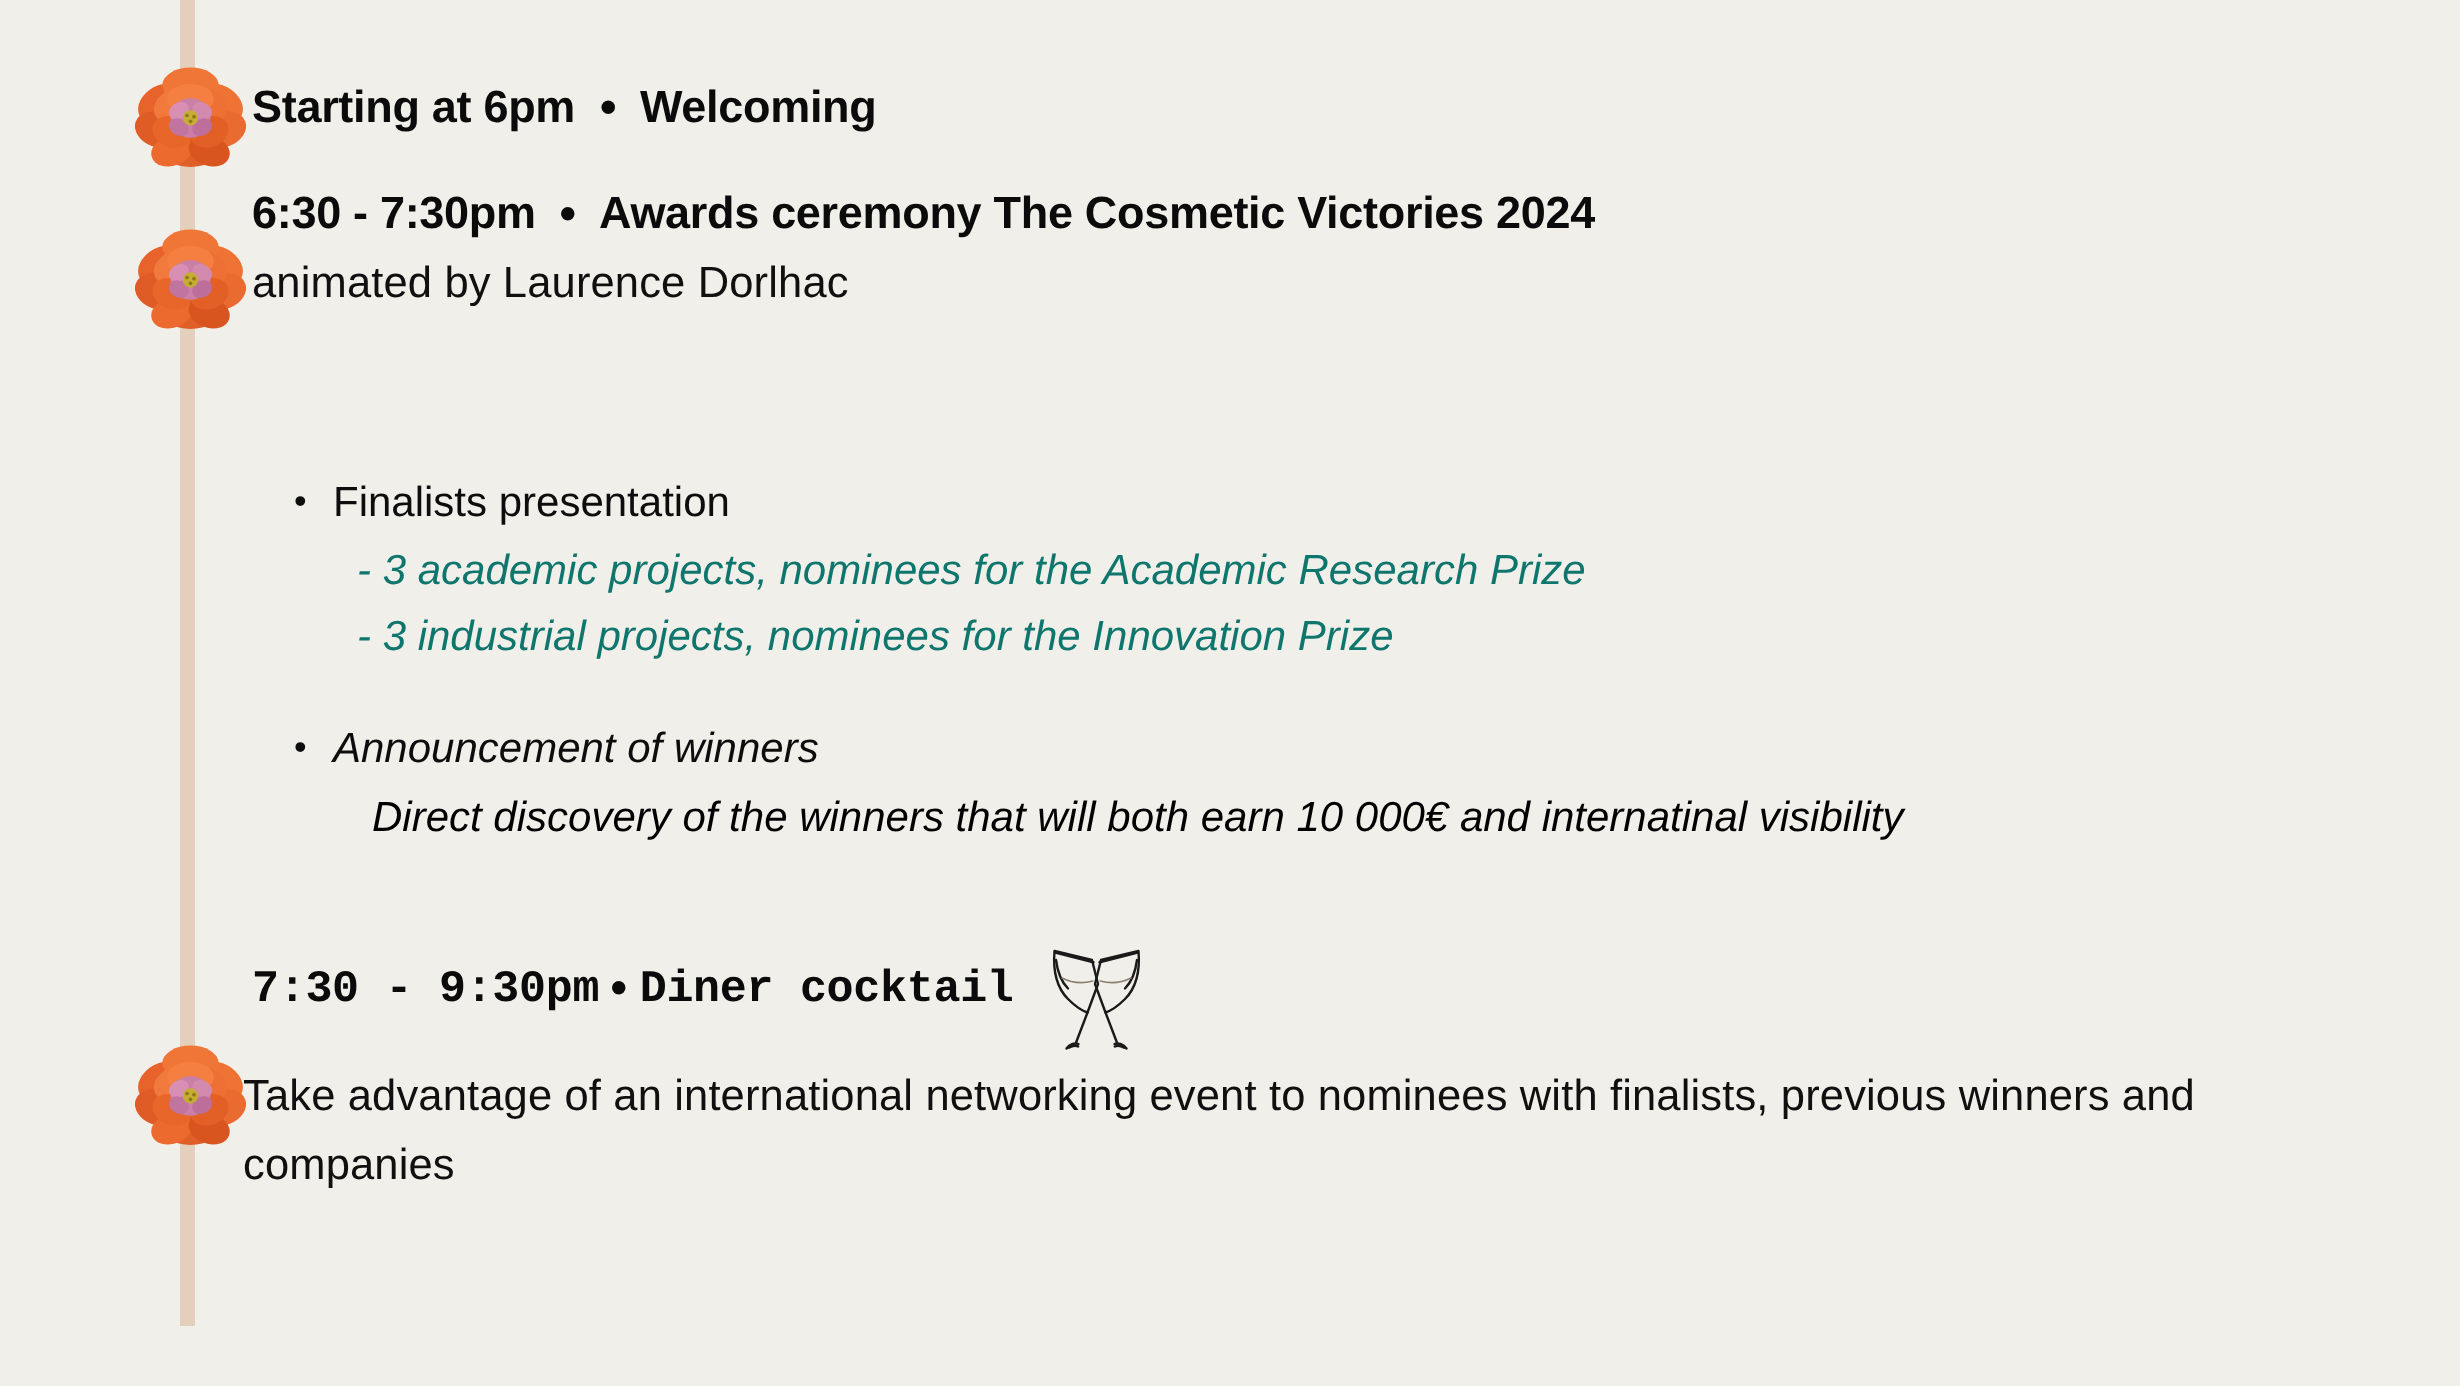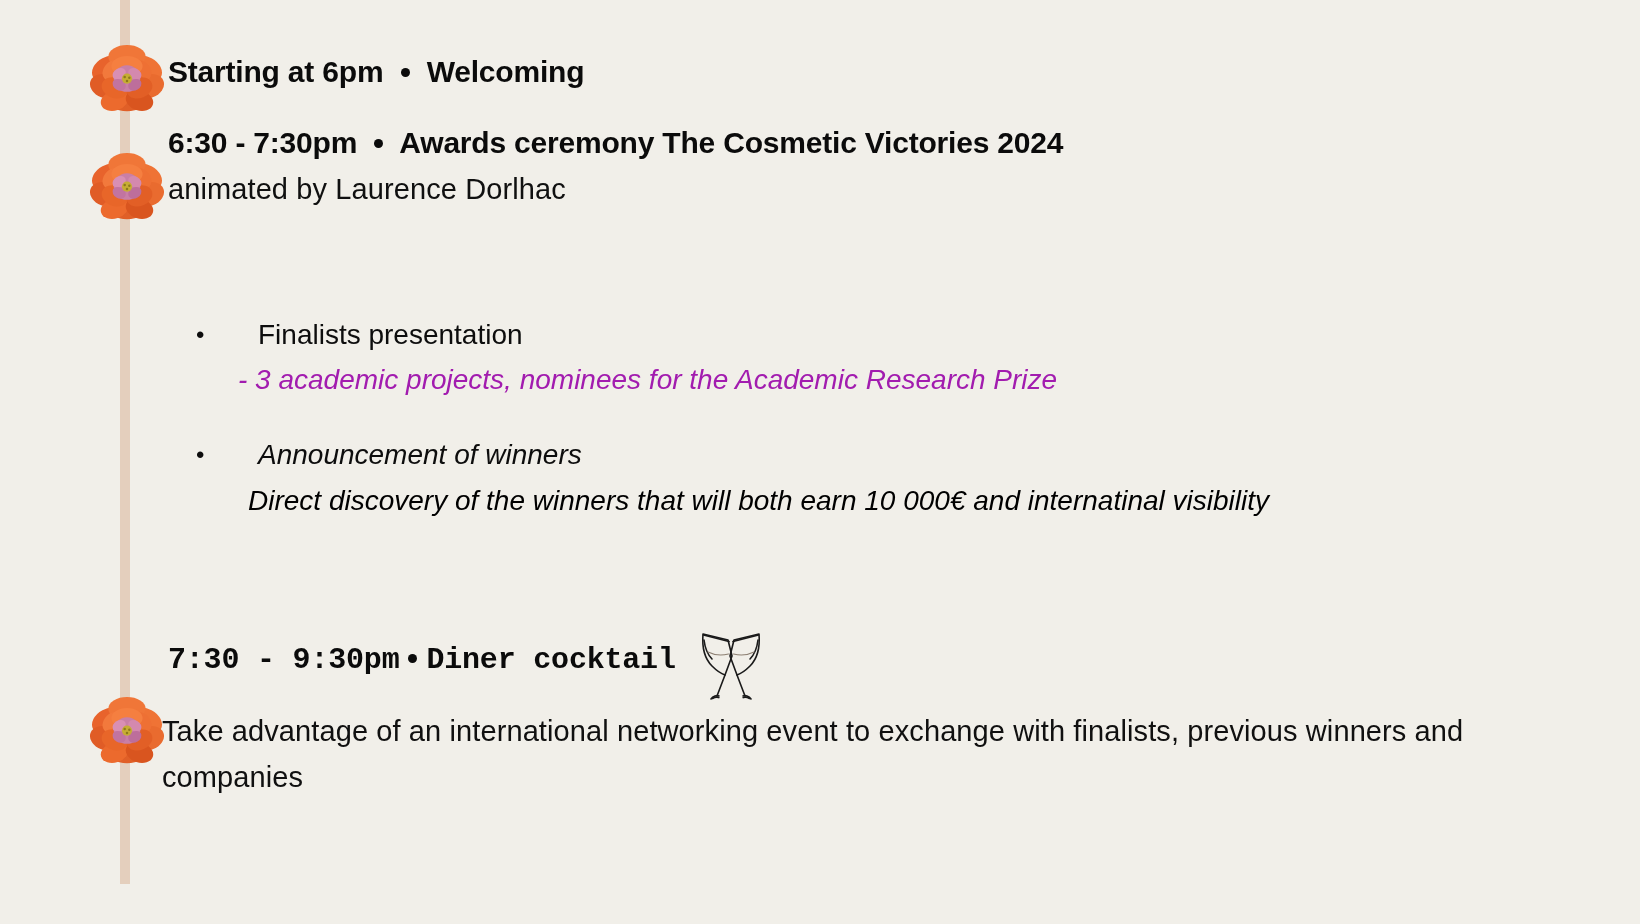--- a/index.html
+++ b/index.html
@@ -95,29 +95,29 @@
     font-size: 28px;
     line-height: 46px;
     color: #0d0d0d;
   }
   .bullet-dot {
     width: 26px;
     flex: 0 0 26px;
     font-size: 24px;
     line-height: 46px;
   }
-  .bullet-label { white-space: nowrap; margin-left: 36px; }
+  .bullet-label { white-space: nowrap; }
   .bullet-label.ital { font-style: italic; }
 
   .sub-dash {
     margin-left: 42px;
     font-style: italic;
     font-size: 28px;
     line-height: 44px;
-    color: #a21caf;
+    color: #0f766e;
     white-space: nowrap;
   }
 
   .group-gap { height: 30px; }
 
   .bullet-note {
     margin-left: 52px;
     font-style: italic;
     font-size: 28px;
     line-height: 46px;
@@ -278,20 +278,21 @@
   </div>
 
   <div class="bullets">
 
     <div class="bullet-row">
       <span class="bullet-dot">•</span>
       <span class="bullet-label">Finalists presentation</span>
     </div>
 
     <div class="sub-dash">- 3 academic projects, nominees for the Academic Research Prize</div>
+    <div class="sub-dash">- 3 industrial projects, nominees for the Innovation Prize</div>
 
     <div class="group-gap"></div>
 
     <div class="bullet-row">
       <span class="bullet-dot">•</span>
       <span class="bullet-label ital">Announcement of winners</span>
     </div>
 
     <div class="bullet-note">Direct discovery of the winners that will both earn 10 000€ and internatinal visibility</div>
   </div>
@@ -316,15 +317,15 @@
         <path d="M49 49 L57 70"></path>
         <path d="M63 73 C61 70 57 69 55 70"></path>
         <path d="M61.5 72.5 C59 71 56.5 71 55.2 71.6"></path>
 
         <path d="M20 26 C26 29 33 30 40.5 28" stroke="#8c7f72" stroke-width="1.1"></path>
         <path d="M66 26 C60 29 53 30 45.5 28" stroke="#8c7f72" stroke-width="1.1"></path>
       </svg>
     </span>
   </div>
 
-  <div class="txt row-closing">Take advantage of an international networking event to exchange with finalists, previous winners and companies</div>
+  <div class="txt row-closing">Take advantage of an international networking event to nominees with finalists, previous winners and companies</div>
 
 </div>
 
 </body></html>

